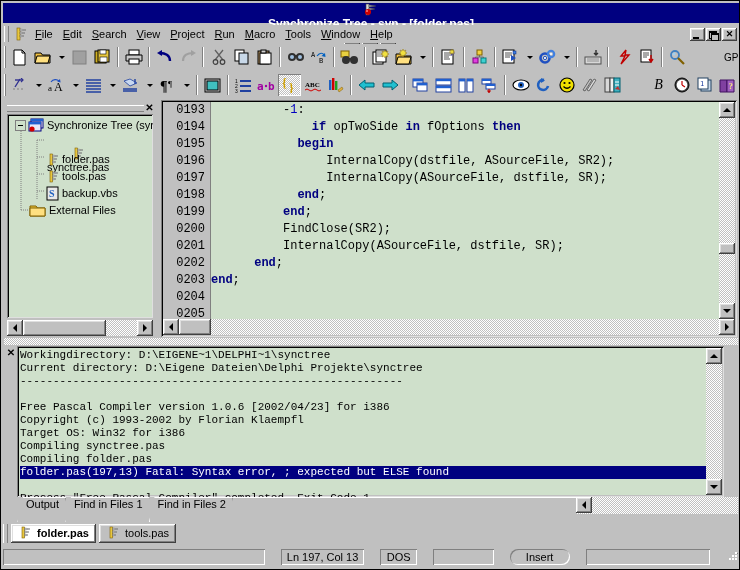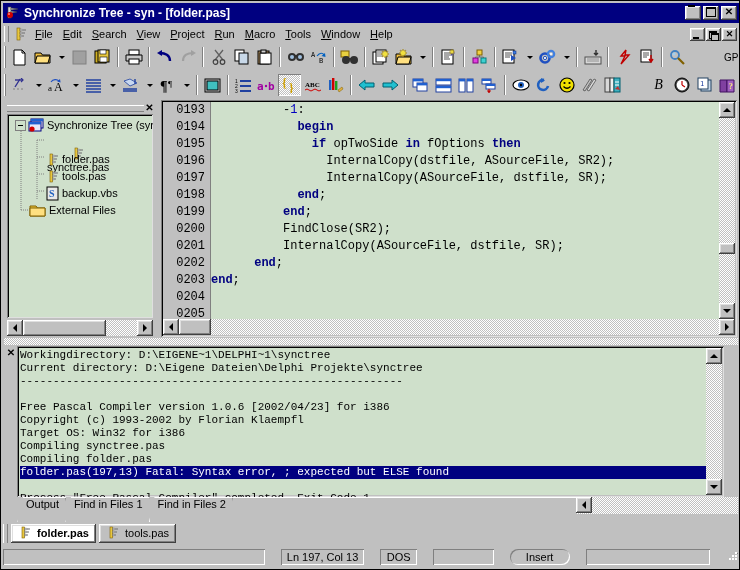--- a/index.html
+++ b/index.html
@@ -17,21 +17,21 @@
     background: #c0c0c0;
     overflow: hidden;
     box-sizing: border-box;
     border: 1px solid #000;
   }
 
   
   #titlebar {
     position: absolute; left: 2px; top: 2px; width: 736px; height: 20px;
     background: linear-gradient(90deg,#000080,#000080);
-    display: flex; align-items: center;
+    display: flex; align-items: center; flex-direction: column;
   }
   #titlebar .tbicon { width: 16px; height: 14px; margin: 0 3px 0 2px; position: relative; }
   #title-text {
     color: #fff; font-weight: bold; font-size: 12px;
     font-family: "Liberation Sans", sans-serif;
     white-space: nowrap; flex: 1;
   }
   .winbtns { display: flex; gap: 2px; margin-right: 2px; }
   .winbtn {
     width: 16px; height: 14px; background: #c0c0c0;
@@ -816,22 +816,22 @@
           <div class="lnum">0200</div>
           <div class="lnum">0201</div>
           <div class="lnum">0202</div>
           <div class="lnum">0203</div>
           <div class="lnum">0204</div>
           <div class="lnum">0205</div>
         </div>
 
         <div id="code">
           <div class="cline">          -<span class="num">1</span>:</div>
+          <div class="cline">              <span class="kw">if</span> opTwoSide <span class="kw">in</span> fOptions <span class="kw">then</span></div>
           <div class="cline">            <span class="kw">begin</span></div>
-          <div class="cline">              <span class="kw">if</span> opTwoSide <span class="kw">in</span> fOptions <span class="kw">then</span></div>
           <div class="cline">                InternalCopy(dstfile, ASourceFile, SR2);</div>
           <div class="cline">                InternalCopy(ASourceFile, dstfile, SR);</div>
           <div class="cline">            <span class="kw">end</span>;</div>
           <div class="cline">          <span class="kw">end</span>;</div>
           <div class="cline">          FindClose(SR2);</div>
           <div class="cline">          InternalCopy(ASourceFile, dstfile, SR);</div>
           <div class="cline">      <span class="kw">end</span>;</div>
           <div class="cline"><span class="kw">end</span>;</div>
         </div>
 

